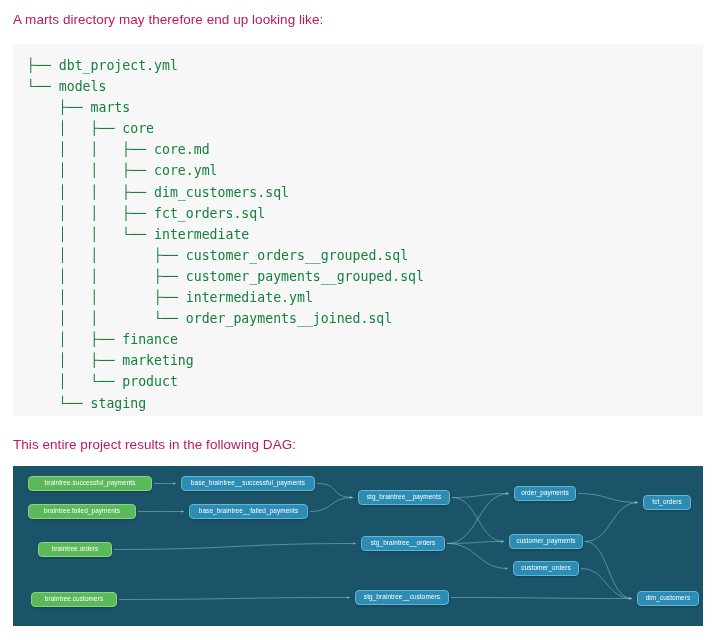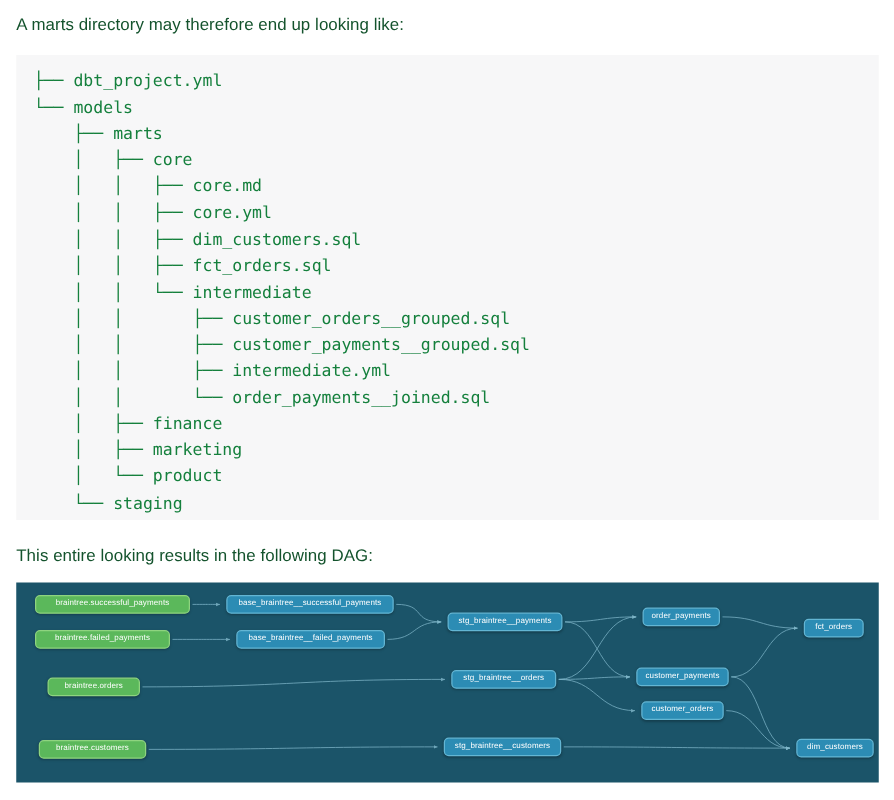--- a/index.html
+++ b/index.html
@@ -17,21 +17,21 @@
   .page {
     position: relative;
     width: 715px;
     height: 640px;
   }
   .intro-text {
     position: absolute;
     left: 13px;
     font-size: 13.5px;
     line-height: 18px;
-    color: #14532d;
+    color: #be185d;
     letter-spacing: 0.05px;
     white-space: nowrap;
   }
   #intro-1 { top: 11px; }
   #intro-2 { top: 436px; }
 
   .code-block {
     position: absolute;
     left: 13px;
     top: 44px;
@@ -115,21 +115,21 @@
     │   │       ├── customer_orders__grouped.sql
     │   │       ├── customer_payments__grouped.sql
     │   │       ├── intermediate.yml
     │   │       └── order_payments__joined.sql
     │   ├── finance
     │   ├── marketing
     │   └── product
     └── staging</pre>
   </div>
 
-  <div class="intro-text" id="intro-2">This entire looking results in the following DAG:</div>
+  <div class="intro-text" id="intro-2">This entire project results in the following DAG:</div>
 
   <div class="dag">
     <svg id="dag-edges" viewBox="0 0 690 160">
         <defs>
           <marker id="arw" viewBox="0 0 10 10" refX="9" refY="5" markerWidth="5" markerHeight="5" orient="auto">
             <path d="M0,1 L9,5 L0,9 z" fill="#7fb6c9"></path>
           </marker>
         </defs>
         <path d="M141,17.5 C165,17.5 139,17.5 163,17.5" fill="none" stroke="#7fb6c9" stroke-width="0.7" opacity="0.85" marker-end="url(#arw)"></path>
         <path d="M125,45.5 C149,45.5 147,45.5 171,45.5" fill="none" stroke="#7fb6c9" stroke-width="0.7" opacity="0.85" marker-end="url(#arw)"></path>

